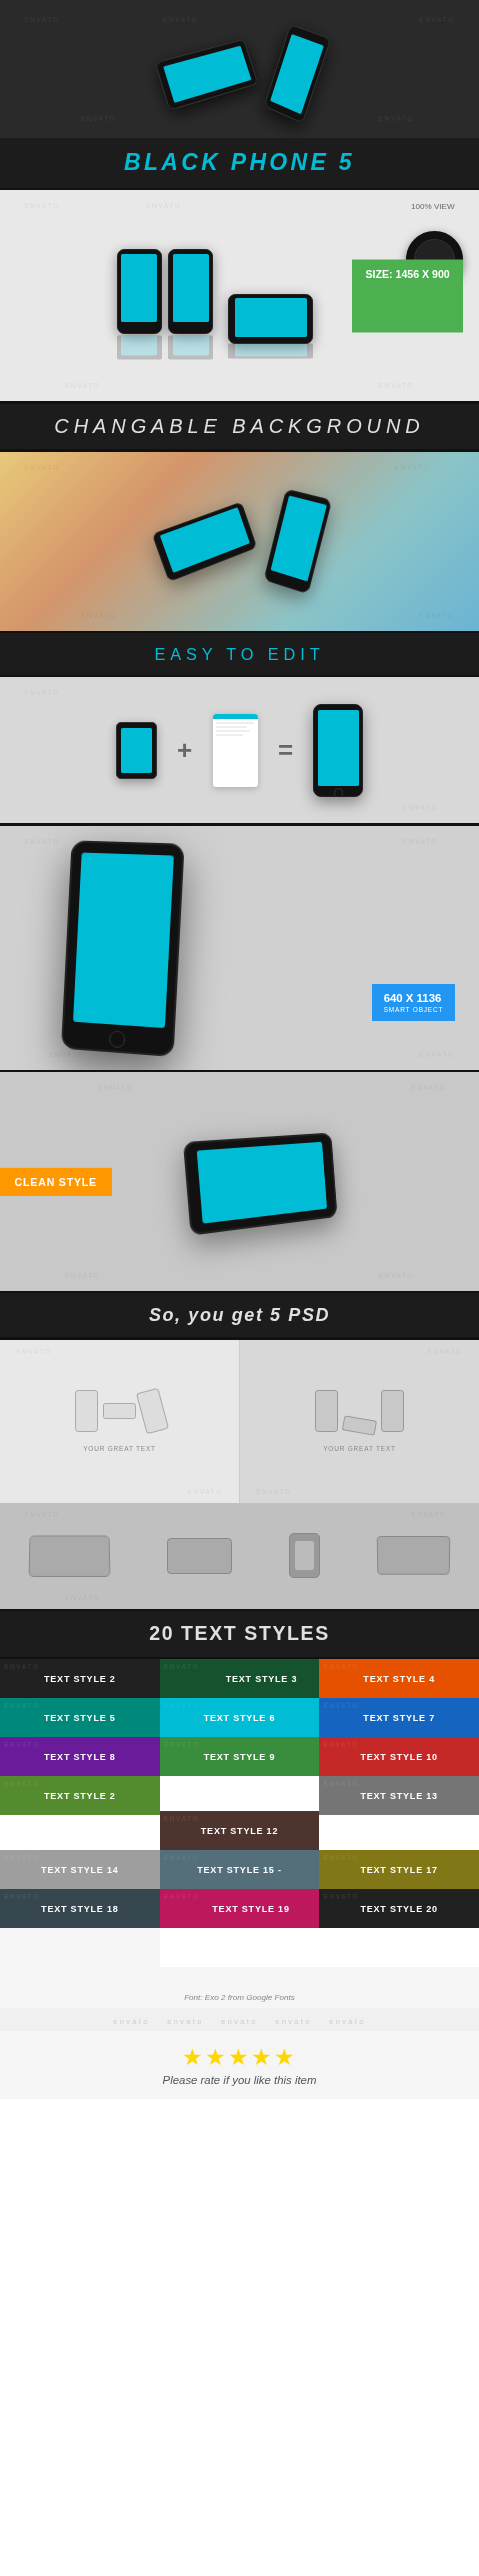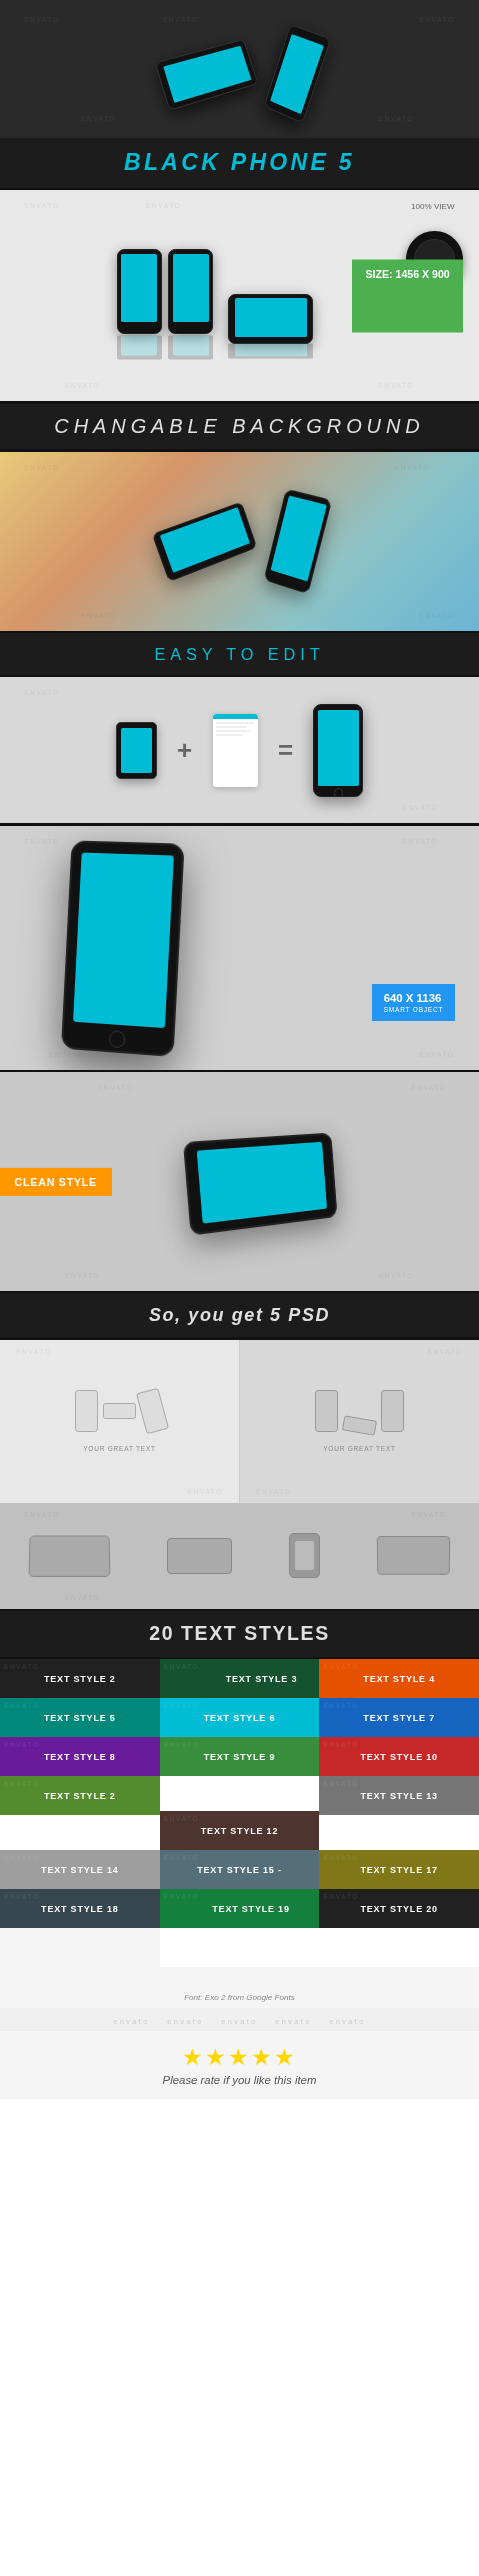--- a/index.html
+++ b/index.html
@@ -291,21 +291,21 @@
     .sb-purple { background: #6a1b9a; }
     .sb-pink { background: #c62828; }
     .sb-lime { background: #558b2f; }
     .sb-brown { background: #4e342e; margin-top: 35px; }
     .sb-gray { background: #757575; }
     .sb-mgray { background: #9e9e9e; }
     .sb-slate { background: #546e7a; }
     .sb-indigo { background: #283593; }
     .sb-olive { background: #827717; }
     .sb-charcoal { background: #37474f; }
-    .sb-navy { background: #15803d; padding-left: 23px; }
+    .sb-navy { background: #be185d; padding-left: 23px; }
 
     
     .sep {
       height: 2.4px;
       background: #111;
     }
 
     
     .env-wm {
       position: absolute;

